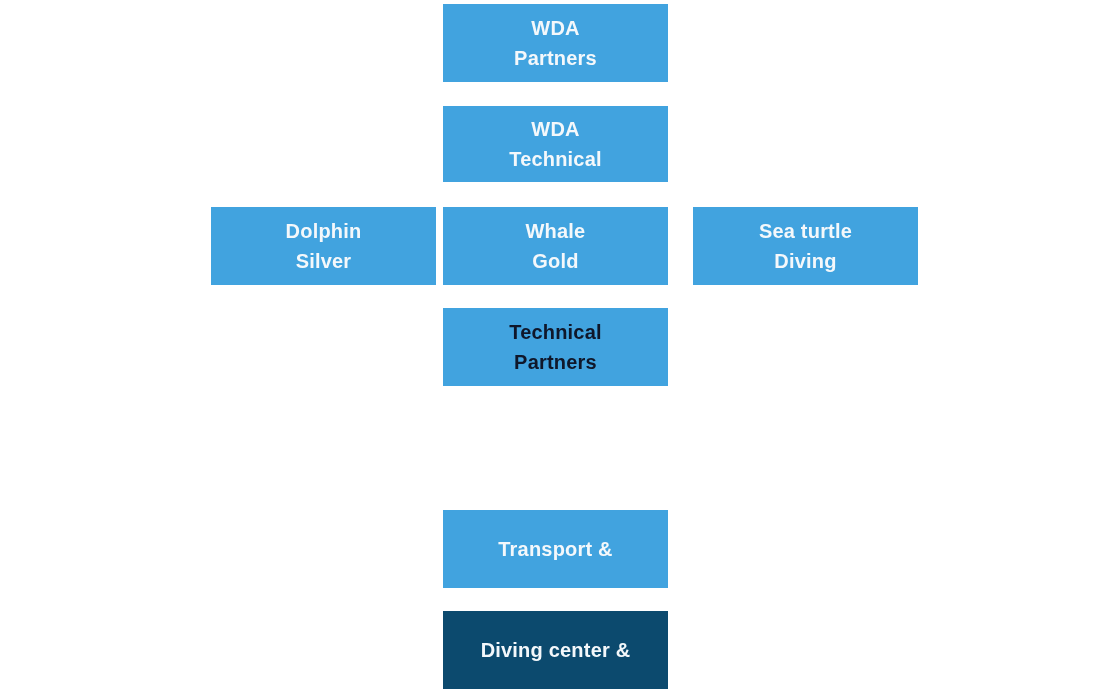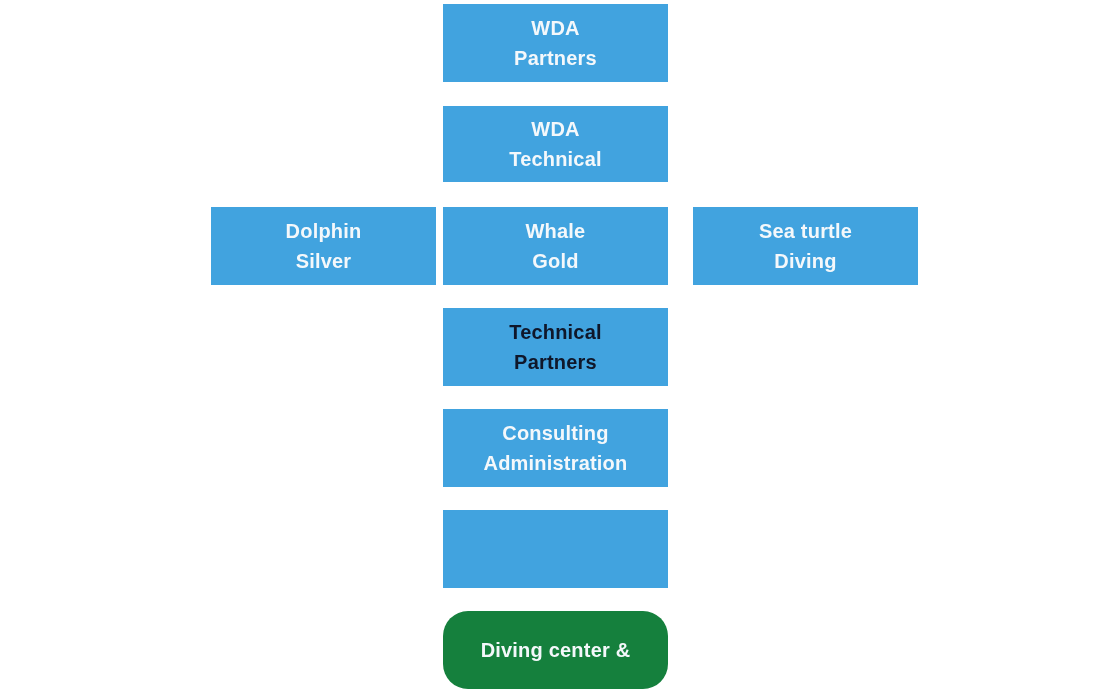--- a/index.html
+++ b/index.html
@@ -73,25 +73,22 @@
   <div class="node n4" style="background: rgb(65, 163, 223); color: rgb(244, 248, 251);">
     <span>Sea turtle</span>
     <span>Diving</span>
   </div>
 
   <div class="node n5" style="background: rgb(65, 163, 223); color: #0f172a;">
     <span>Technical</span>
     <span>Partners</span>
   </div>
 
-  <div class="node n6" style="background: rgb(65, 163, 223); color: rgb(244, 248, 251);">
-    <span>Consulting</span>
-    <span>Administration</span>
+
+  <div class="node n7" style="background: rgb(65, 163, 223); color: rgb(244, 248, 251);">
+    <span>Transport &amp;</span>
   </div>
 
-  <div class="node n7" style="background: rgb(65, 163, 223); color: rgb(244, 248, 251);">
-  </div>
-
-  <div class="node n8" style="background: #15803d; color: rgb(244, 248, 251); border-radius: 25px;">
+  <div class="node n8" style="background: #0c4a6e; color: rgb(244, 248, 251);">
     <span>Diving center &amp;</span>
   </div>
 
 </div>
 
 </body></html>

